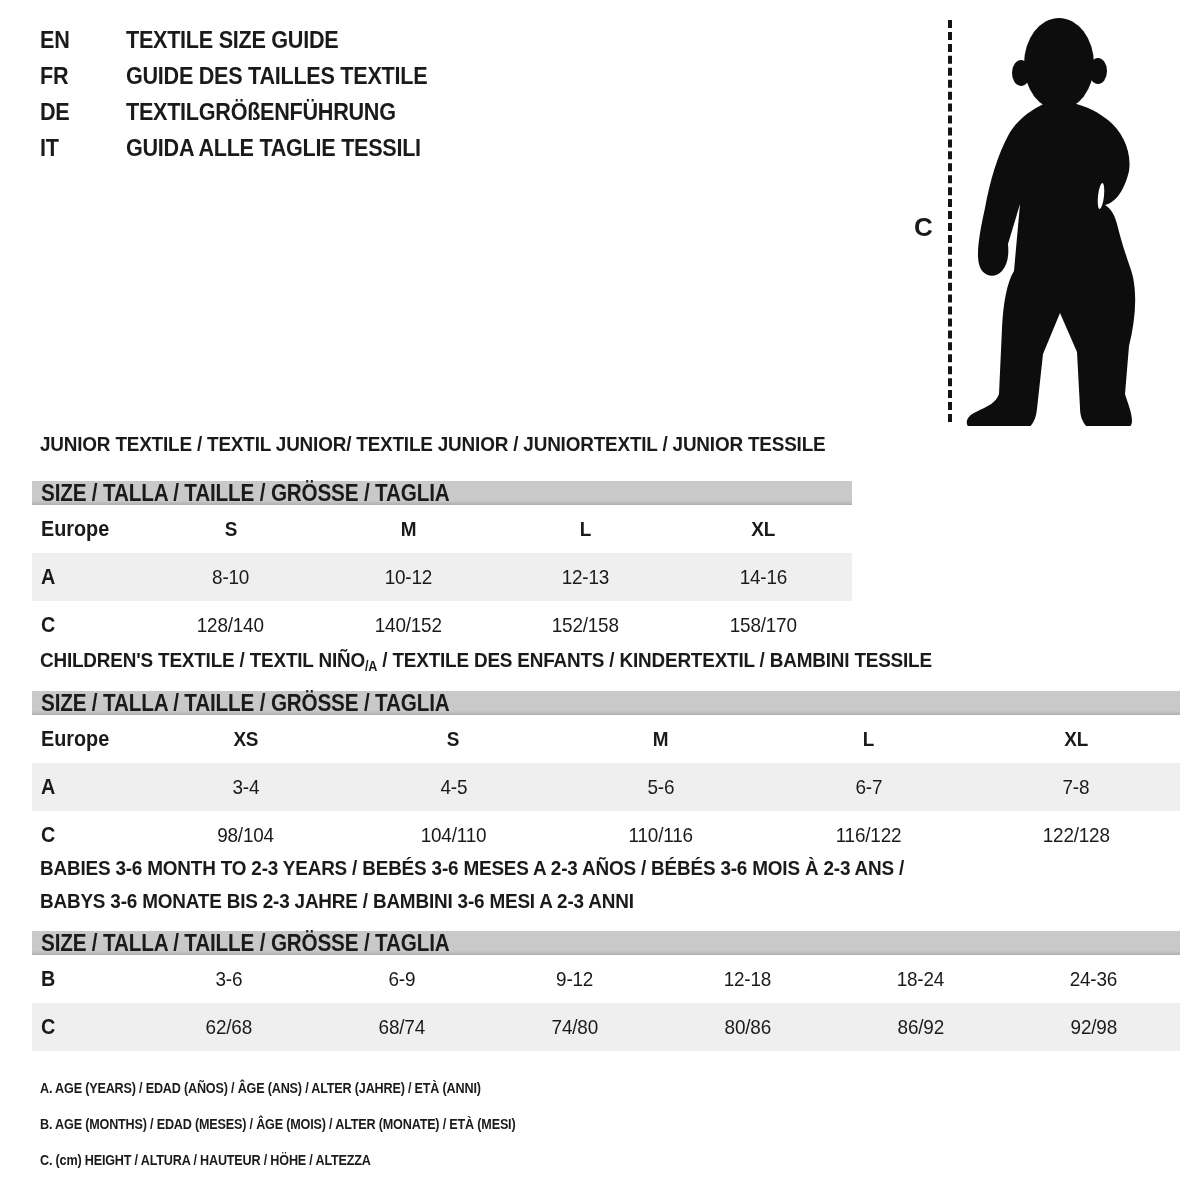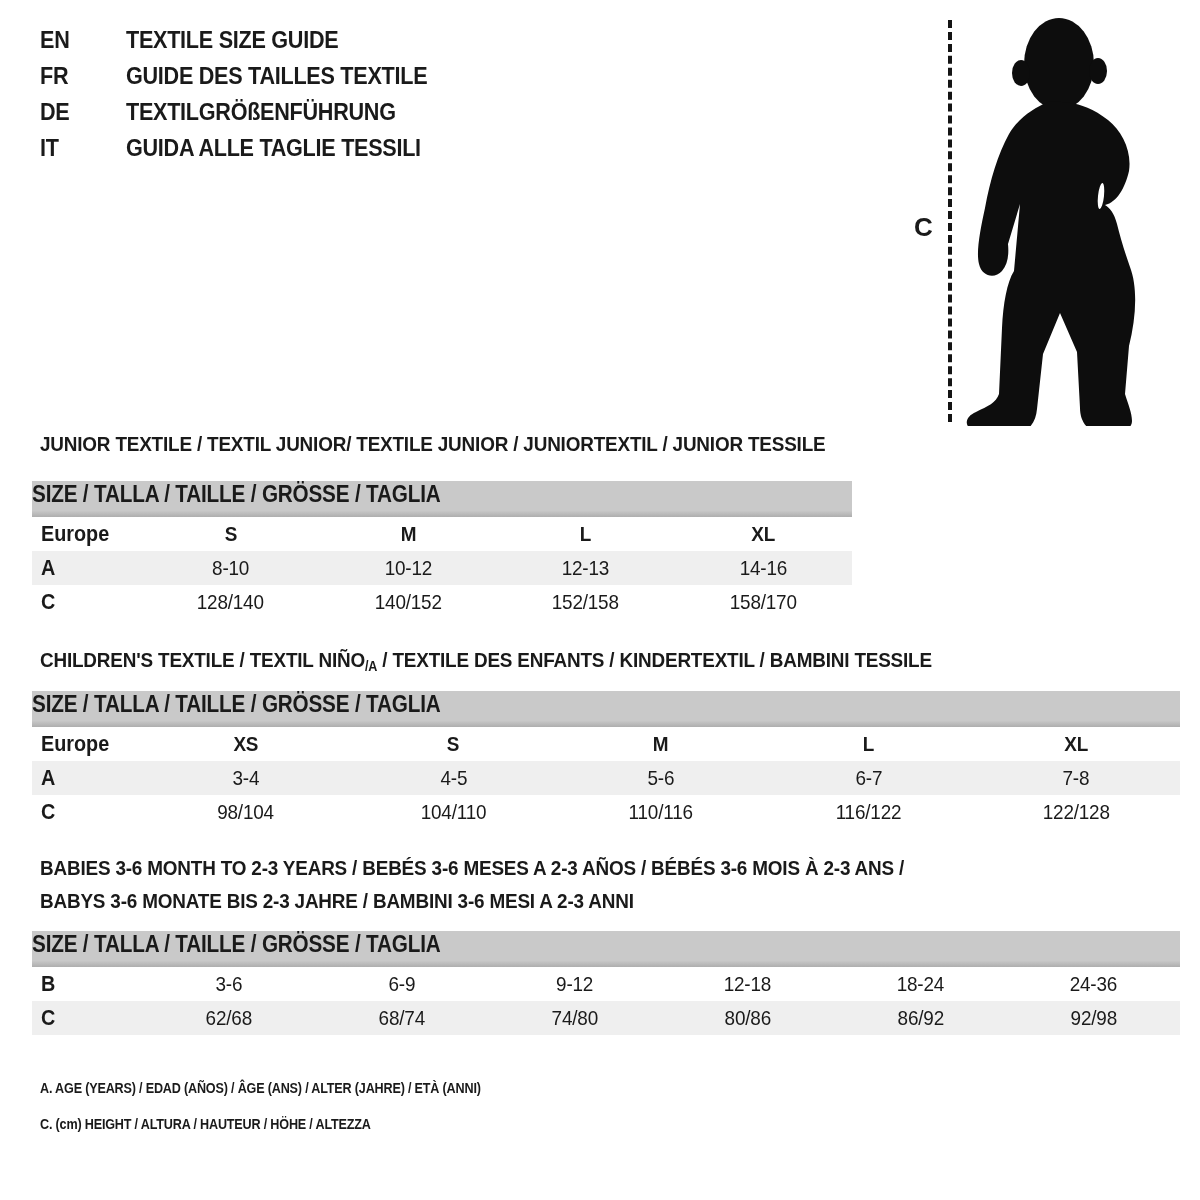--- a/index.html
+++ b/index.html
@@ -27,25 +27,25 @@
   .figure svg { position:absolute; left:62px; top:8px; }
 
   
   .sec-title { position:absolute; left:40px; font-size:21px; font-weight:700; letter-spacing:-0.2px; white-space:nowrap; }
   .sub { font-size:14px; vertical-align:-4px; font-weight:700; }
   .title-2line { line-height:33px; }
 
   
   .size-table { position:absolute; left:32px; }
   .t-header {
-    height:36px; display:flex; 
+    height:24px; display:flex; align-items:center; padding-left:9px;
     background:linear-gradient(#c9c9c9 82%, #aeaeae 100%);
     font-size:23px; font-weight:700; letter-spacing:-0.2px;
   }
-  .t-row { height:34px; display:flex; align-items:center; font-size:21px; }
+  .t-row { height:48px; display:flex; align-items:center; font-size:21px; }
   .t-row.shaded { background:#efefef; }
   .t-label { width:110px; flex:0 0 110px; padding-left:9px; font-weight:700; font-size:22px; }
   .t-val { flex:1 1 0; text-align:center; font-weight:400; letter-spacing:-0.2px; }
   .t-row.sizes-row .t-val { font-weight:700; }
 
   
   .legend { position:absolute; left:40px; top:1070px; }
   .legend-line { height:36px; display:flex; align-items:center; font-size:14px; font-weight:700; letter-spacing:-0.2px; }
 </style>
 </head>
@@ -197,15 +197,18 @@
     <span class="t-val"><span class="cnd-c">86/92</span></span>
     <span class="t-val"><span class="cnd-c">92/98</span></span>
   </div>
 </div>
 
 <div class="legend">
   <div class="legend-line">
     <span class="cnd">A. AGE (YEARS) / EDAD (AÑOS) / ÂGE (ANS) / ALTER (JAHRE) / ETÀ (ANNI)</span>
   </div>
   <div class="legend-line">
+    <span class="cnd">B. AGE (MONTHS) / EDAD (MESES) / ÂGE (MOIS) / ALTER (MONATE) / ETÀ (MESI)</span>
+  </div>
+  <div class="legend-line">
     <span class="cnd">C. (cm) HEIGHT / ALTURA / HAUTEUR / HÖHE / ALTEZZA</span>
   </div>
 </div>
 
 </body></html>

